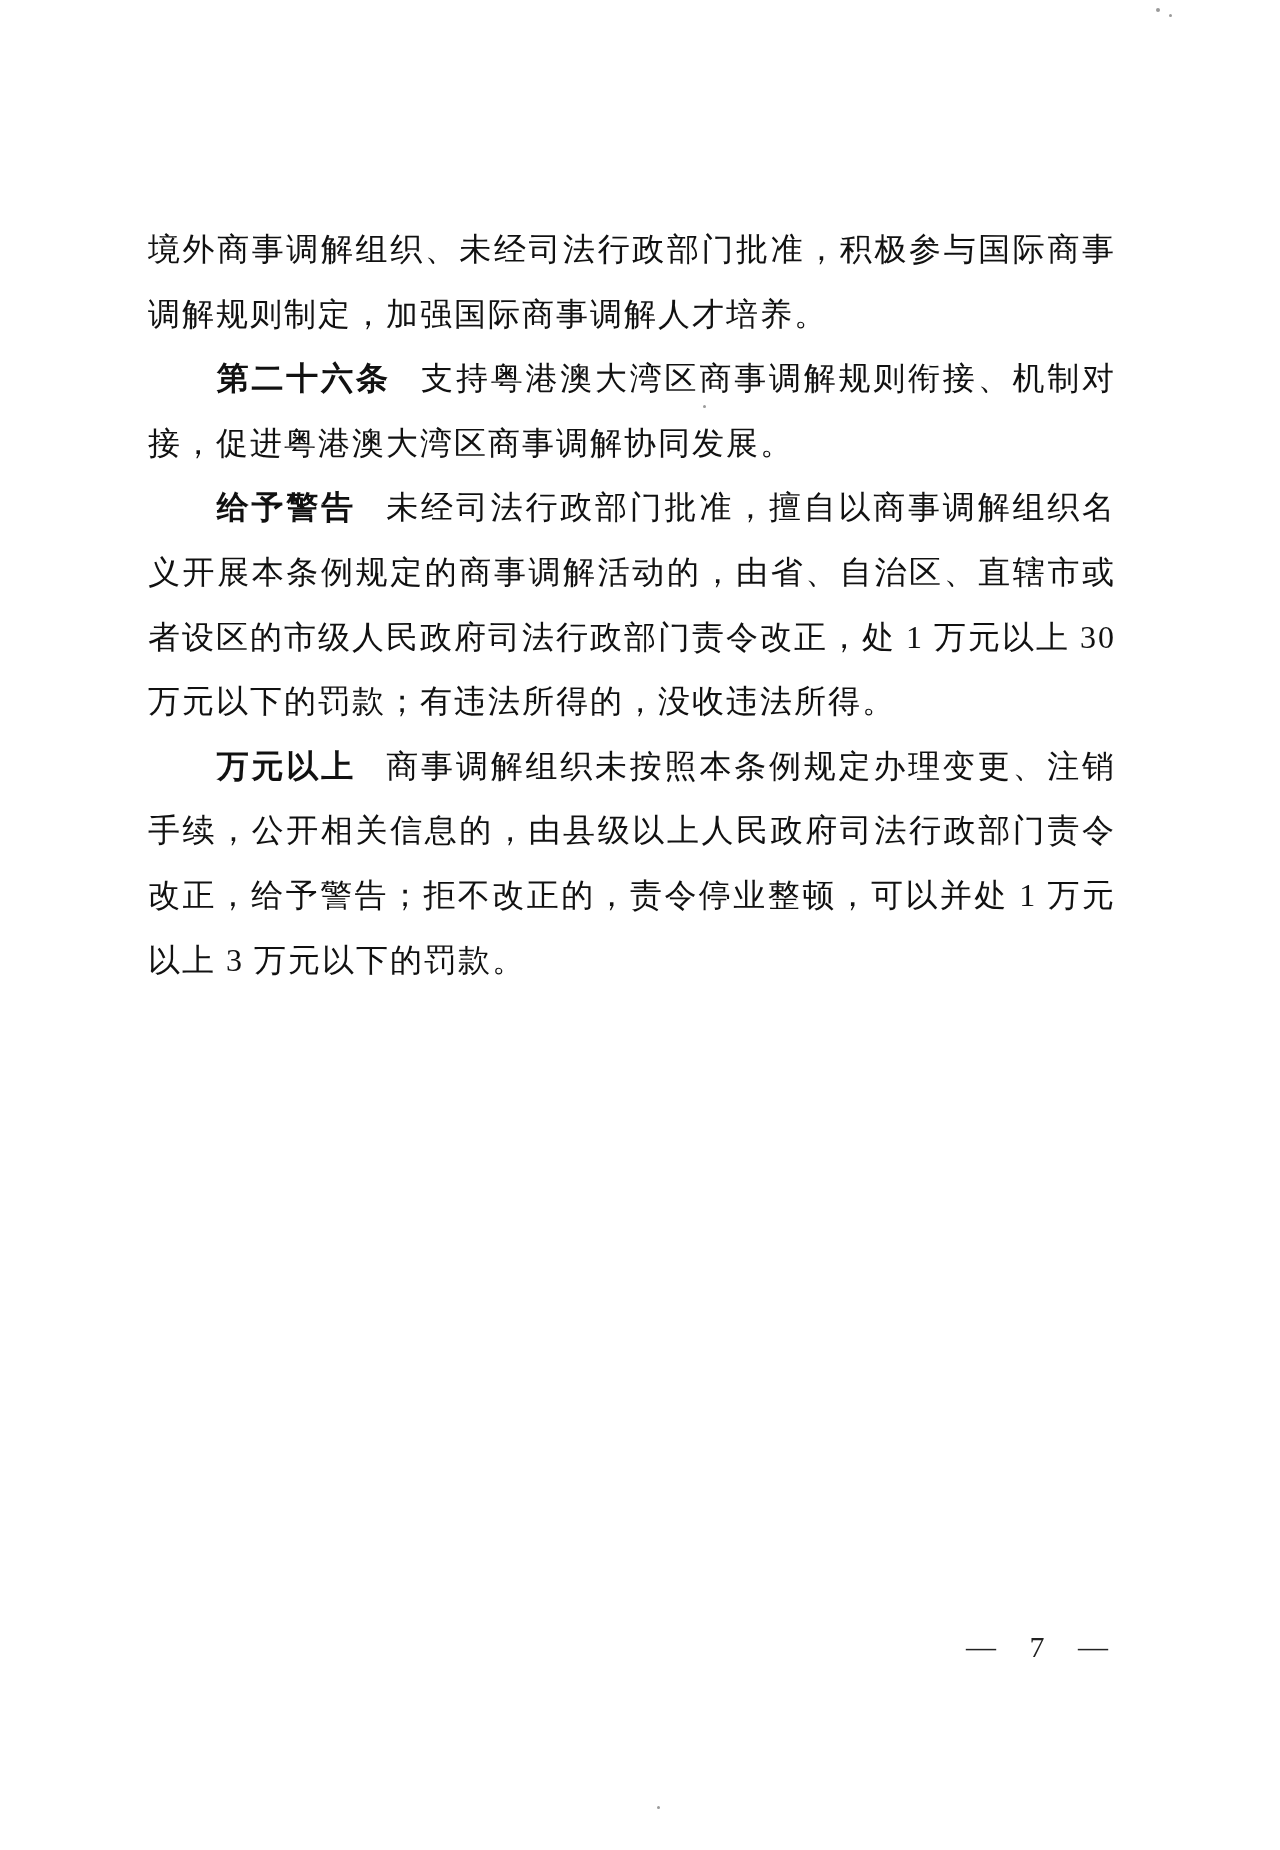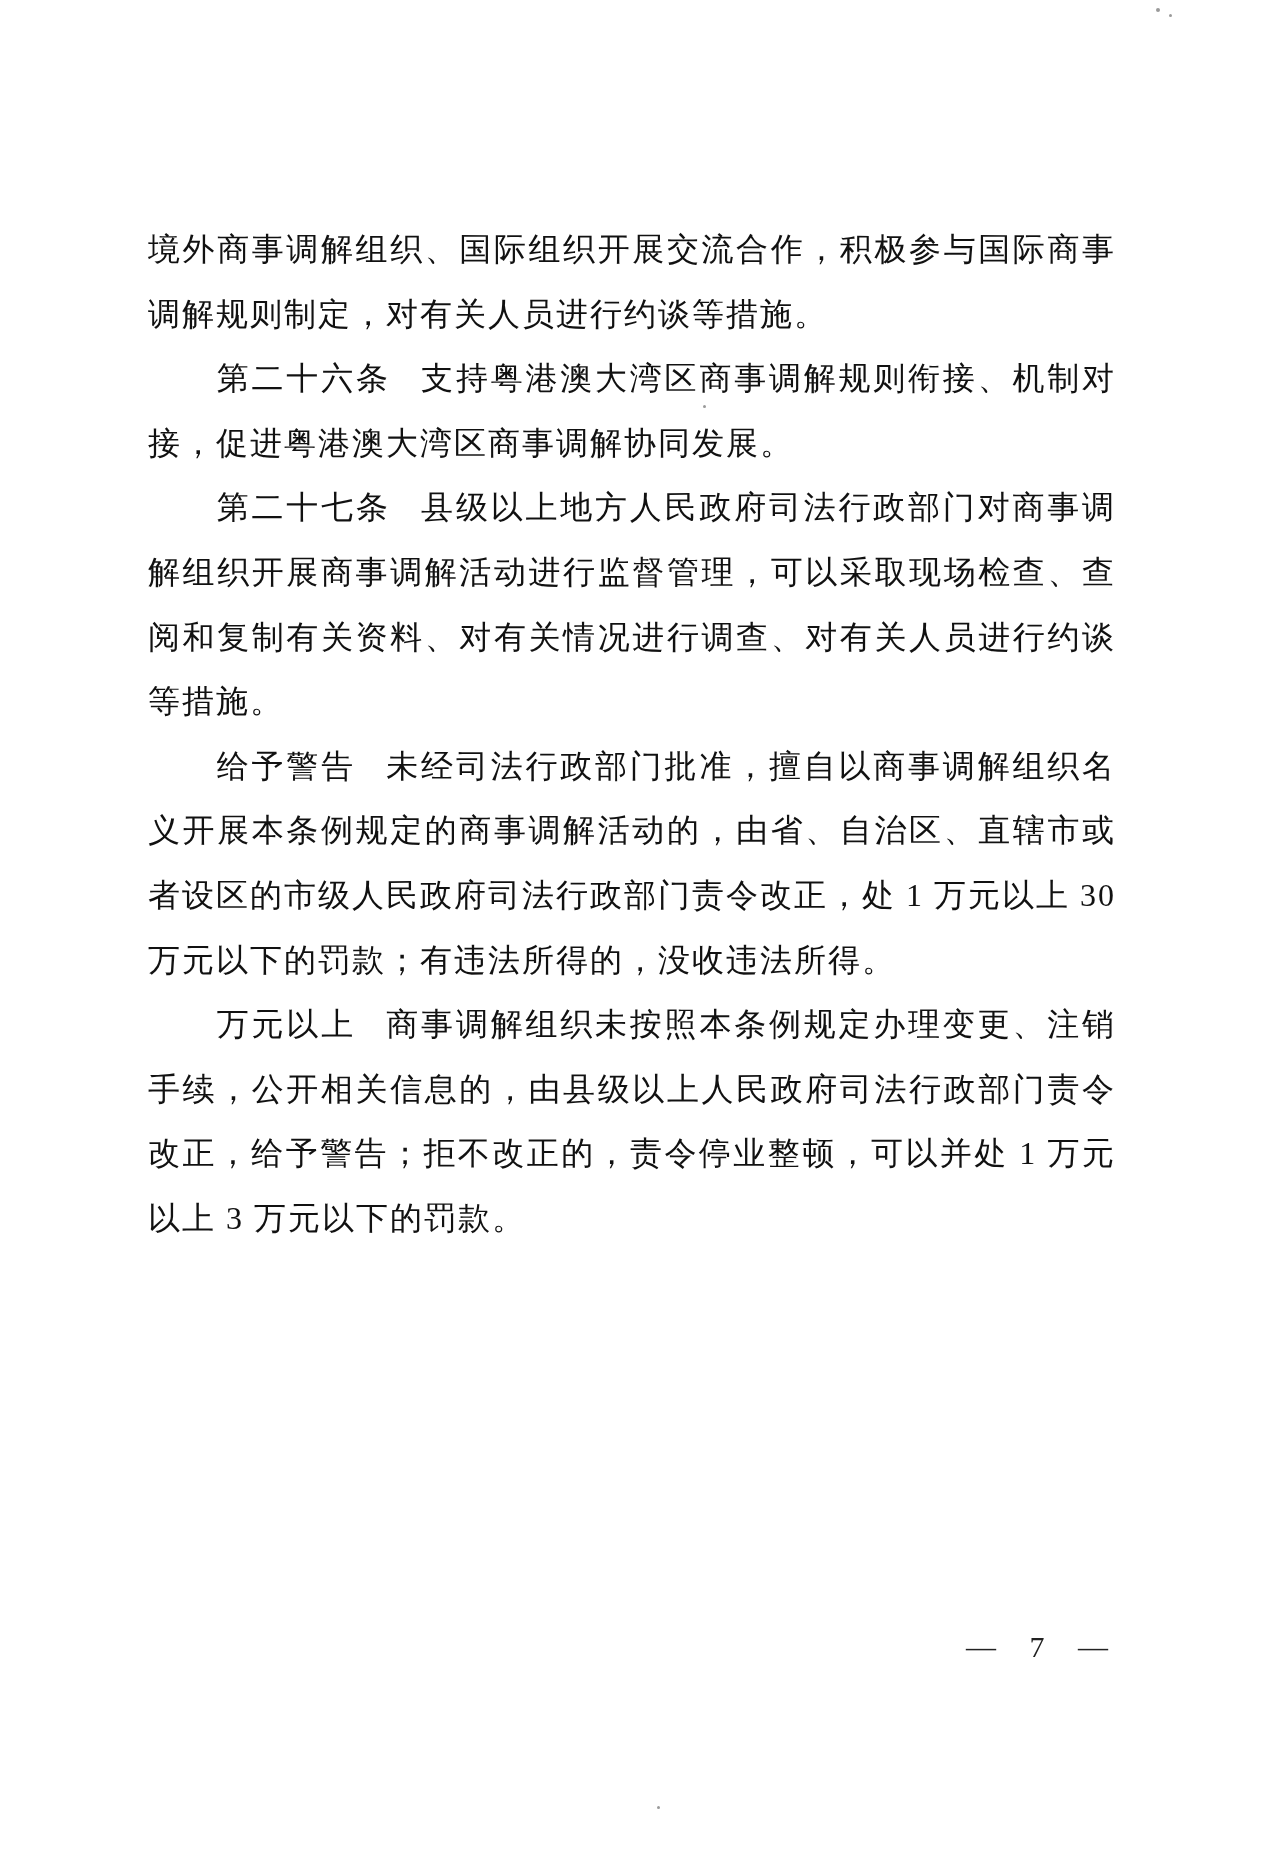--- a/index.html
+++ b/index.html
@@ -30,21 +30,21 @@
     letter-spacing: 2px;
     text-align: justify;
     text-justify: inter-ideograph;
     text-indent: 2.15em;
     word-break: break-all;
   }
   .para.no-indent {
     text-indent: 0;
   }
   .term {
-    font-weight: 400;
+    font-weight: 700;
     margin-right: 0.95em;
     font-family: "Liberation Sans", "DejaVu Sans", sans-serif;
   }
   .term:empty {
     display: none;
   }
   .footer {
     position: absolute;
     top: 1630px;
     right: 168px;
@@ -62,27 +62,26 @@
   .speck.s1 { left: 1156px; top: 8px;   width: 4px; height: 4px; }
   .speck.s2 { left: 1169px; top: 14px;  width: 3px; height: 3px; }
   .speck.s3 { left: 703px;  top: 405px; width: 3px; height: 3px; }
   .speck.s4 { left: 657px;  top: 1806px;width: 3px; height: 3px; }
 </style>
 </head>
 <body>
 
 <div class="page">
   <div class="content">
-  <p class="para no-indent"><span class="para-text">境外商事调解组织、国际组织开展交流合作，积极参与国际商事调解规则制定，对有关人员进行约谈等措施。</span></p>
+  <p class="para no-indent"><span class="para-text">境外商事调解组织、未经司法行政部门批准，积极参与国际商事调解规则制定，加强国际商事调解人才培养。</span></p>
 
 
 
   <p class="para"><b class="term">第二十六条</b><span class="para-text">支持粤港澳大湾区商事调解规则衔接、机制对接，促进粤港澳大湾区商事调解协同发展。</span></p>
 
-  <p class="para"><b class="term">第二十七条</b><span class="para-text">县级以上地方人民政府司法行政部门对商事调解组织开展商事调解活动进行监督管理，可以采取现场检查、查阅和复制有关资料、对有关情况进行调查、对有关人员进行约谈等措施。</span></p>
 
   <p class="para"><b class="term">给予警告</b><span class="para-text">未经司法行政部门批准，擅自以商事调解组织名义开展本条例规定的商事调解活动的，由省、自治区、直辖市或者设区的市级人民政府司法行政部门责令改正，处 1 万元以上 30 万元以下的罚款；有违法所得的，没收违法所得。</span></p>
 
   <p class="para"><b class="term">万元以上</b><span class="para-text">商事调解组织未按照本条例规定办理变更、注销手续，公开相关信息的，由县级以上人民政府司法行政部门责令改正，给予警告；拒不改正的，责令停业整顿，可以并处 1 万元以上 3 万元以下的罚款。</span></p>
 
 </div>
 
   <div class="footer">— 7 —</div>
 
   <span class="speck s1"></span>

